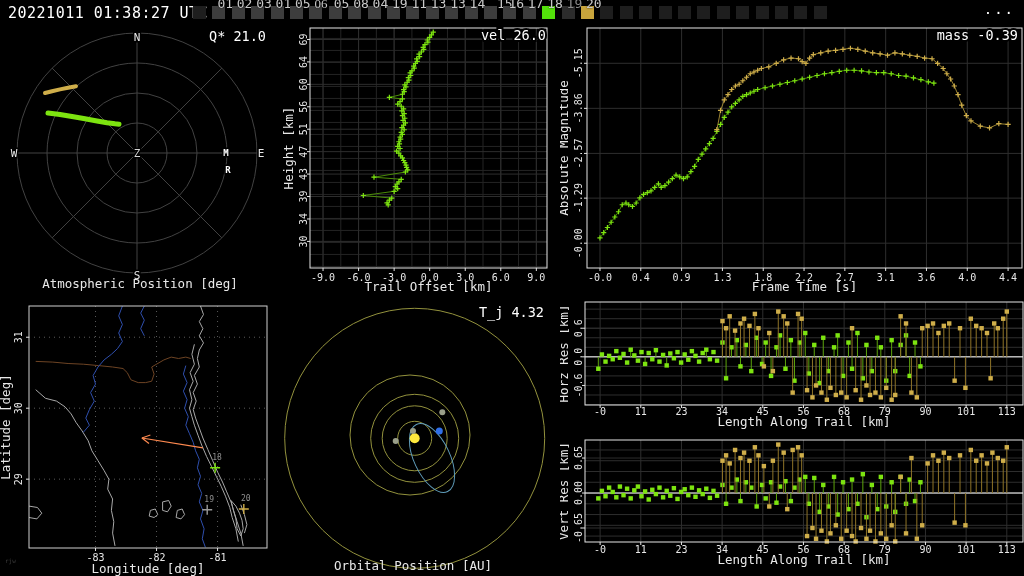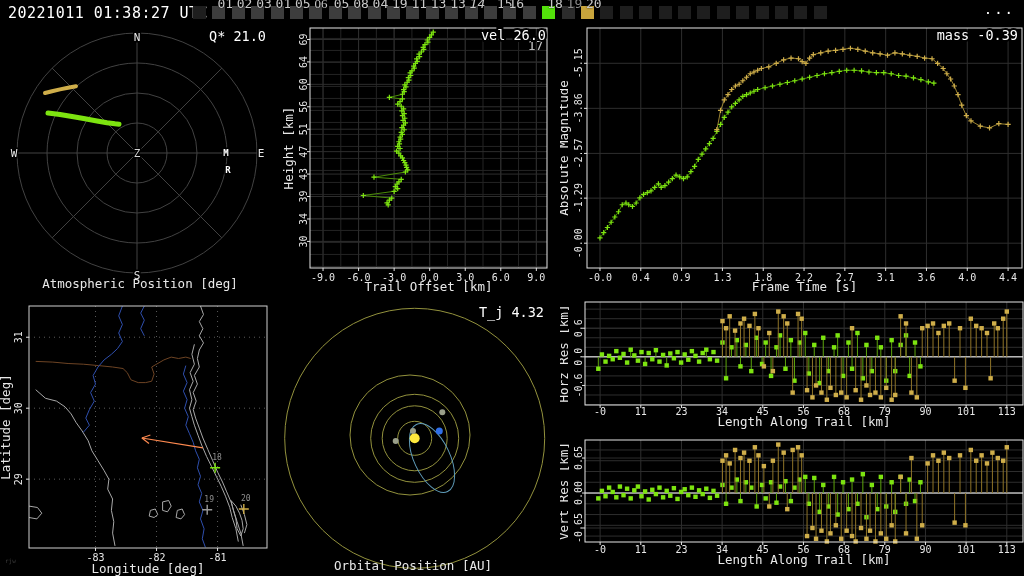--- a/index.html
+++ b/index.html
@@ -48,27 +48,27 @@
       <div class="tablbl" style="left: 372.6px;">04</div>
       <div class="tab idle" style="left: 387px;"></div>
       <div class="tablbl" style="left: 392px;">19</div>
       <div class="tab idle" style="left: 406.4px;"></div>
       <div class="tablbl" style="left: 411.4px;">11</div>
       <div class="tab idle" style="left: 425.8px;"></div>
       <div class="tablbl" style="left: 430.8px;">13</div>
       <div class="tab idle" style="left: 445.2px;"></div>
       <div class="tablbl" style="left: 450.2px;">13</div>
       <div class="tab idle" style="left: 464.6px;"></div>
-      <div class="tablbl" style="left: 469.6px; font-style: italic;">14</div>
+      <div class="tablbl" style="left: 469.6px;">14</div>
       <div class="tab idle" style="left: 484px;"></div>
       <div class="tablbl" style="left: 489px; margin-left: 8px;">15</div>
       <div class="tab idle" style="left: 503.4px;"></div>
       <div class="tablbl" style="left: 508.4px;">16</div>
       <div class="tab idle" style="left: 522.8px;"></div>
-      <div class="tablbl" style="left: 527.8px; margin-top: 42px;">17</div>
+      <div class="tablbl" style="left: 527.8px;">17</div>
       <div class="tab green" style="left: 542.2px;"></div>
       <div class="tablbl" style="left: 547.2px;">18</div>
       <div class="tab dim" style="left: 561.6px;"></div>
       <div class="tablbl dim" style="left: 566.6px;">19</div>
       <div class="tab tan" style="left: 581px;"></div>
       <div class="tablbl" style="left: 586px;">20</div>
       <div class="tab blank" style="left: 600.4px;"></div>
       <div class="tab blank" style="left: 619.8px;"></div>
       <div class="tab blank" style="left: 639.2px;"></div>
       <div class="tab blank" style="left: 658.6px;"></div>

